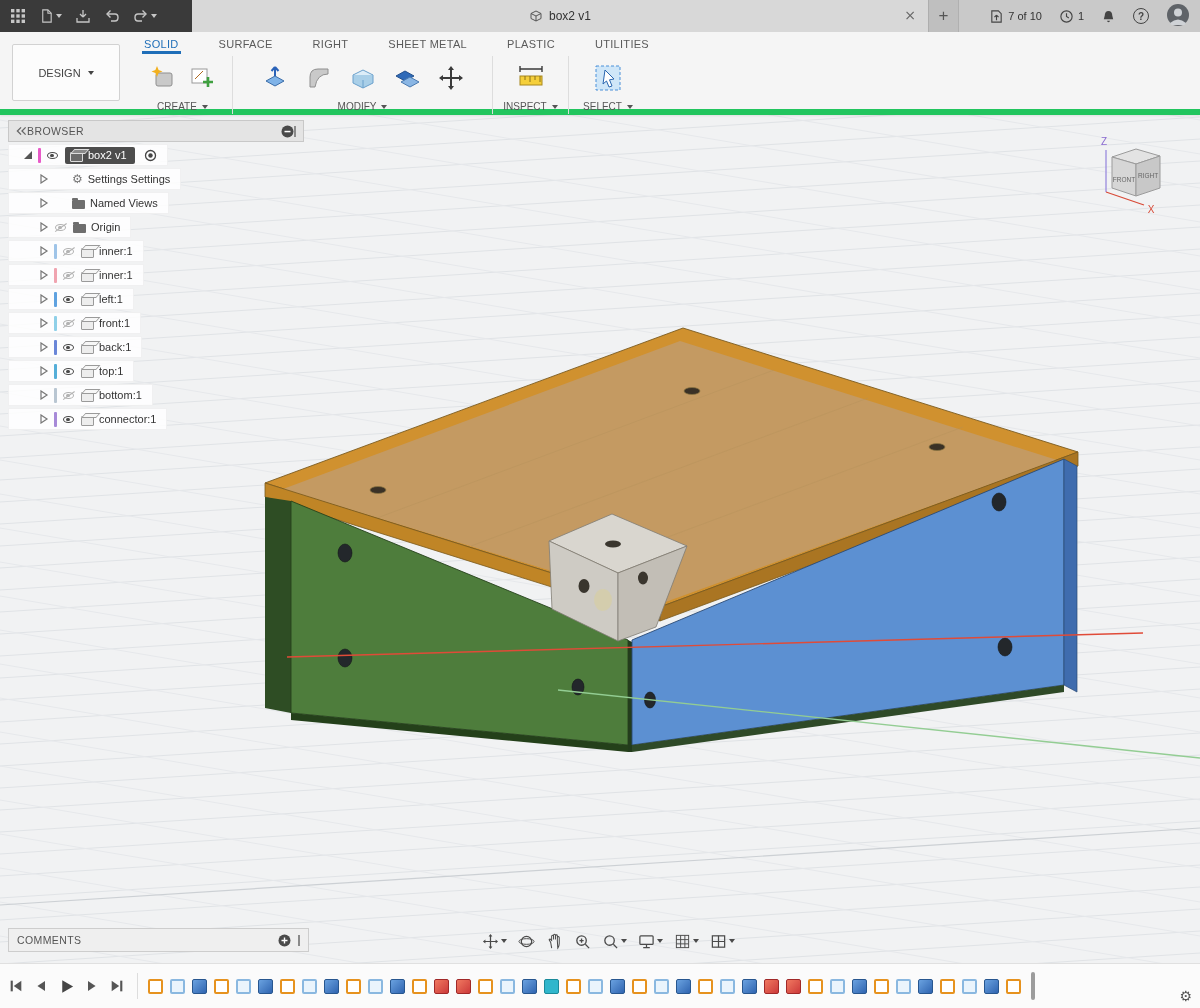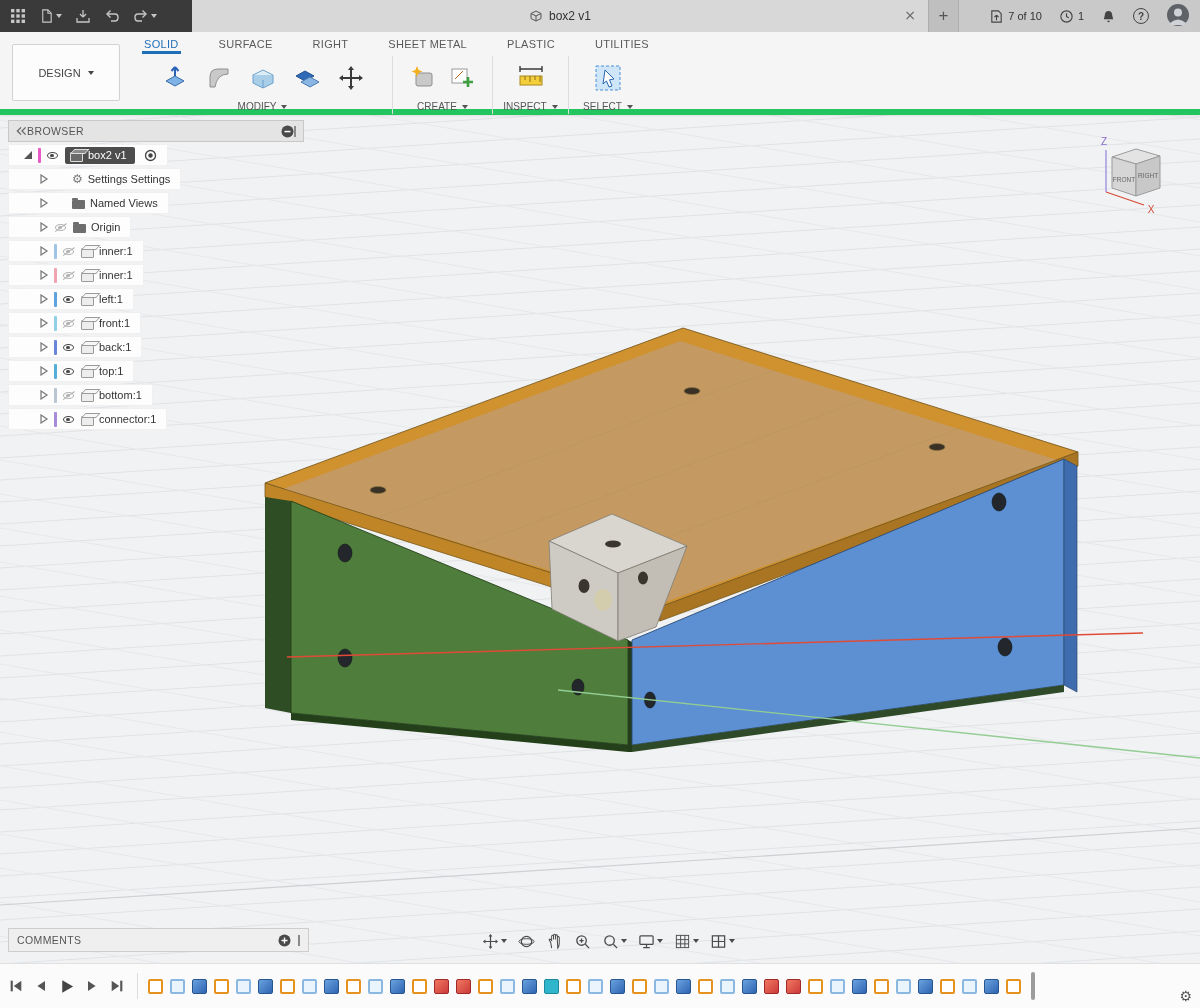--- a/index.html
+++ b/index.html
@@ -324,20 +324,38 @@
     <span class="rtab">PLASTIC</span>
     <span class="rtab">UTILITIES</span>
   </div>
 
   <div id="design-btn">
     <span>DESIGN</span>
     <span class="caret"></span>
   </div>
 
   <div id="groups">
+    <div class="grp" style="width:100px">
+      <div class="grp-icons">
+        <svg class="ric" width="30" height="30" viewBox="0 0 30 30">
+            <rect x="8" y="10" width="16" height="13" rx="2" fill="#c9c9c9" stroke="#8f8f8f"></rect>
+            <path d="M9 3 l1.6 3.9 3.9 1.6 -3.9 1.6 -1.6 3.9 -1.6 -3.9 -3.9 -1.6 3.9 -1.6 Z" fill="#f2b01e"></path>
+          </svg>
+        <svg class="ric" width="30" height="30" viewBox="0 0 30 30">
+            <rect x="5" y="6" width="15" height="14" fill="#fff" stroke="#9a9a9a"></rect>
+            <path d="M8 16 L16 8" stroke="#b06a20"></path>
+            <path d="M21 14 v10 M16 19 h10" stroke="#3fa040" stroke-width="2.6"></path>
+          </svg>
+      </div>
+      <div class="grp-label">
+          <span>CREATE</span>
+          <span class="caret"></span>
+        </div>
+    </div>
+
     <div class="grp" style="width:260px">
       <div class="grp-icons" style="gap:14px">
         <svg class="ric" width="30" height="30" viewBox="0 0 30 30">
             <path d="M6 18 L15 13 L24 18 L15 23 Z" fill="#7fb3e8" stroke="#3a6ca8"></path>
             <path d="M15 4 v9 M15 4 l-3.5 4 M15 4 l3.5 4" stroke="#2a62b8" stroke-width="2" fill="none"></path>
           </svg>
         <svg class="ric" width="30" height="30" viewBox="0 0 30 30">
             <path d="M6 24 V14 Q6 6 14 6 H24 V11 Q13 11 11 24 Z" fill="#c9c9c9" stroke="#8f8f8f"></path>
           </svg>
         <svg class="ric" width="30" height="30" viewBox="0 0 30 30">
@@ -349,38 +367,20 @@
             <path d="M4 13 L13 8 L22 13 L13 18 Z" fill="#2f6ab8" stroke="#23508c"></path>
             <path d="M9 19 L18 14 L27 19 L18 24 Z" fill="#8ab6e4" stroke="#4a7ab0"></path>
           </svg>
         <svg class="ric" width="30" height="30" viewBox="0 0 30 30">
             <path d="M15 6 V24 M6 15 H24" stroke="#3a3a3a" stroke-width="2" fill="none"></path>
             <path d="M15 3 l-3 4 h6 Z M15 27 l-3 -4 h6 Z M3 15 l4 -3 v6 Z M27 15 l-4 -3 v6 Z" fill="#3a3a3a"></path>
           </svg>
       </div>
       <div class="grp-label">
           <span>MODIFY</span>
-          <span class="caret"></span>
-        </div>
-    </div>
-
-    <div class="grp" style="width:100px">
-      <div class="grp-icons">
-        <svg class="ric" width="30" height="30" viewBox="0 0 30 30">
-            <rect x="8" y="10" width="16" height="13" rx="2" fill="#c9c9c9" stroke="#8f8f8f"></rect>
-            <path d="M9 3 l1.6 3.9 3.9 1.6 -3.9 1.6 -1.6 3.9 -1.6 -3.9 -3.9 -1.6 3.9 -1.6 Z" fill="#f2b01e"></path>
-          </svg>
-        <svg class="ric" width="30" height="30" viewBox="0 0 30 30">
-            <rect x="5" y="6" width="15" height="14" fill="#fff" stroke="#9a9a9a"></rect>
-            <path d="M8 16 L16 8" stroke="#b06a20"></path>
-            <path d="M21 14 v10 M16 19 h10" stroke="#3fa040" stroke-width="2.6"></path>
-          </svg>
-      </div>
-      <div class="grp-label">
-          <span>CREATE</span>
           <span class="caret"></span>
         </div>
     </div>
 
 
 
     <div class="grp" style="width:76px">
       <div class="grp-icons">
         <svg class="ric" width="30" height="30" viewBox="0 0 30 30">
             <path d="M4 6 h22 M4 3 v6 M26 3 v6" stroke="#3a3a3a" stroke-width="1.4" fill="none"></path>

